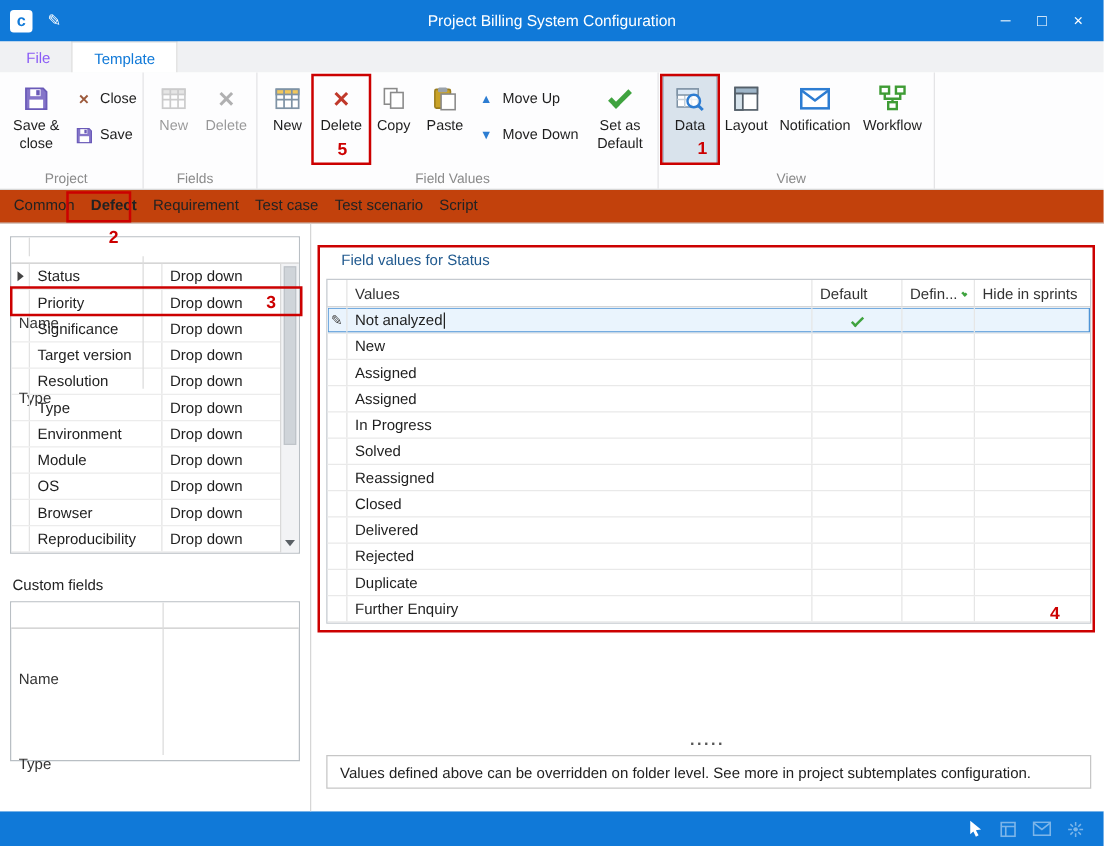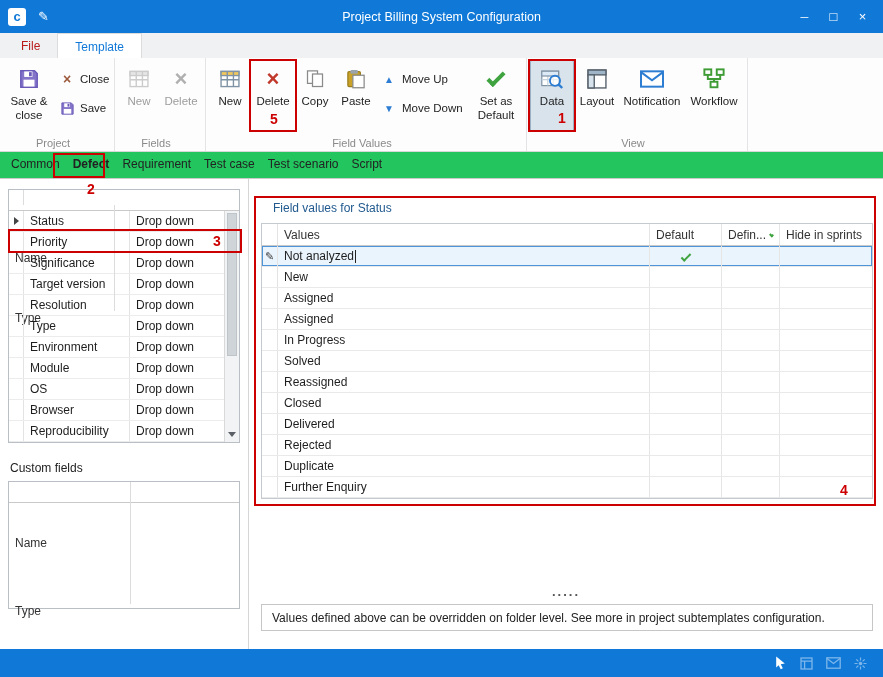--- a/index.html
+++ b/index.html
@@ -11,21 +11,21 @@
   .titlebar { height:33px; background:var(--accent,#1079d8); color:#fff; display:flex; align-items:center; padding:0 6px 0 8px; position:relative; flex:0 0 33px; }
   .app-logo { width:18px; height:18px; background:#fff; color:var(--accent,#1079d8); border-radius:3px; font-weight:bold; font-size:13px; display:flex; align-items:center; justify-content:center; }
   .pin { margin-left:12px; font-size:13px; color:#fff; }
   .title-text { position:absolute; left:0; right:0; text-align:center; font-size:12.5px; pointer-events:none; }
   .win-controls { margin-left:auto; display:flex; z-index:1; }
   .win-btn { width:29px; height:24px; display:flex; align-items:center; justify-content:center; font-size:13px; color:#fff; }
   .win-btn.min { font-size:11px; }
 
   
   .tabrow { height:25px; background:#f0f1f3; display:flex; align-items:stretch; padding-left:4px; flex:0 0 25px; }
-  .ribbon-tab { padding:5px 17px 4px; font-size:12px; color:#b91c1c; display:flex; align-items:center; }
+  .ribbon-tab { padding:5px 17px 4px; font-size:12px; color:#8b5cf6; display:flex; align-items:center; }
   .ribbon-tab.active { background:#fff; color:var(--accent,#1079d8); border:1px solid #dcdcdc; border-bottom:none; }
 
   
   .ribbon { height:94px; flex:0 0 94px; background:#fdfdfe; border-bottom:1px solid #d8d8d8; display:flex; align-items:stretch; }
   .rgroup { position:relative; padding:2px 3px 16px 3px; border-right:1px solid #e4e4e6; display:flex; align-items:flex-start; }
   .rgroup-caption { position:absolute; bottom:2px; left:0; right:8px; text-align:center; font-size:11px; color:var(--caption,#8a8a8a); }
   .rbtn { display:flex; flex-direction:column; align-items:center; padding-top:4px; gap:2px; font-size:11.5px; text-align:center; line-height:1.2; border:1px solid transparent; border-radius:2px; height:72px; }
   .rbtn .big-icon { height:28px; display:flex; align-items:center; justify-content:center; }
   .rbtn.disabled { opacity:.45; filter:grayscale(1); }
   .rbtn.checked { background:#d9e3ec; border:1px solid #9ab0c4; }
@@ -38,21 +38,21 @@
 
   .icon-x { color:#c0392b; font-weight:bold; font-size:22px; line-height:1; }
   .icon-x.brown { color:#9c5a3c; font-size:14px; }
   .arrow-glyph { color:#2d7dd2; font-size:10px; }
   .check { display:inline-block; width:13px; height:7px; border-left:3px solid var(--check,#3fa33f); border-bottom:3px solid var(--check,#3fa33f); transform:rotate(-45deg); }
   .check.lg { width:18px; height:9px; border-left-width:4px; border-bottom-width:4px; margin-top:-4px; }
   .check.sm { width:10px; height:5px; border-left-width:2.5px; border-bottom-width:2.5px; }
   .check.xs { width:8px; height:4px; border-left-width:2px; border-bottom-width:2px; }
 
   
-  .doctabs { height:27px; flex:0 0 27px; background:#22c55e; display:flex; align-items:flex-end; padding-left:8px; border-bottom:1px solid #c9c9c9; }
+  .doctabs { height:27px; flex:0 0 27px; background:#c2410c; display:flex; align-items:flex-end; padding-left:8px; border-bottom:1px solid #c9c9c9; }
   .doctab { padding:5px 3px 7px; margin-right:7px; font-size:12px; color:#222; }
   .doctab.active { font-weight:bold; }
 
   
   .content { flex:1 1 auto; display:flex; background:#fff; position:relative; }
   .left-col { width:248px; flex:0 0 248px; padding:10px 8px 0 8px; }
   .panel-label { font-size:12px; color:#222; margin:0 0 6px 2px; }
   .grid { position:relative; border:1px solid #b9bfc4; background:#fff; }
   .grid1 { height:254px; margin-bottom:18px; }
   .grid2 { height:128px; }

